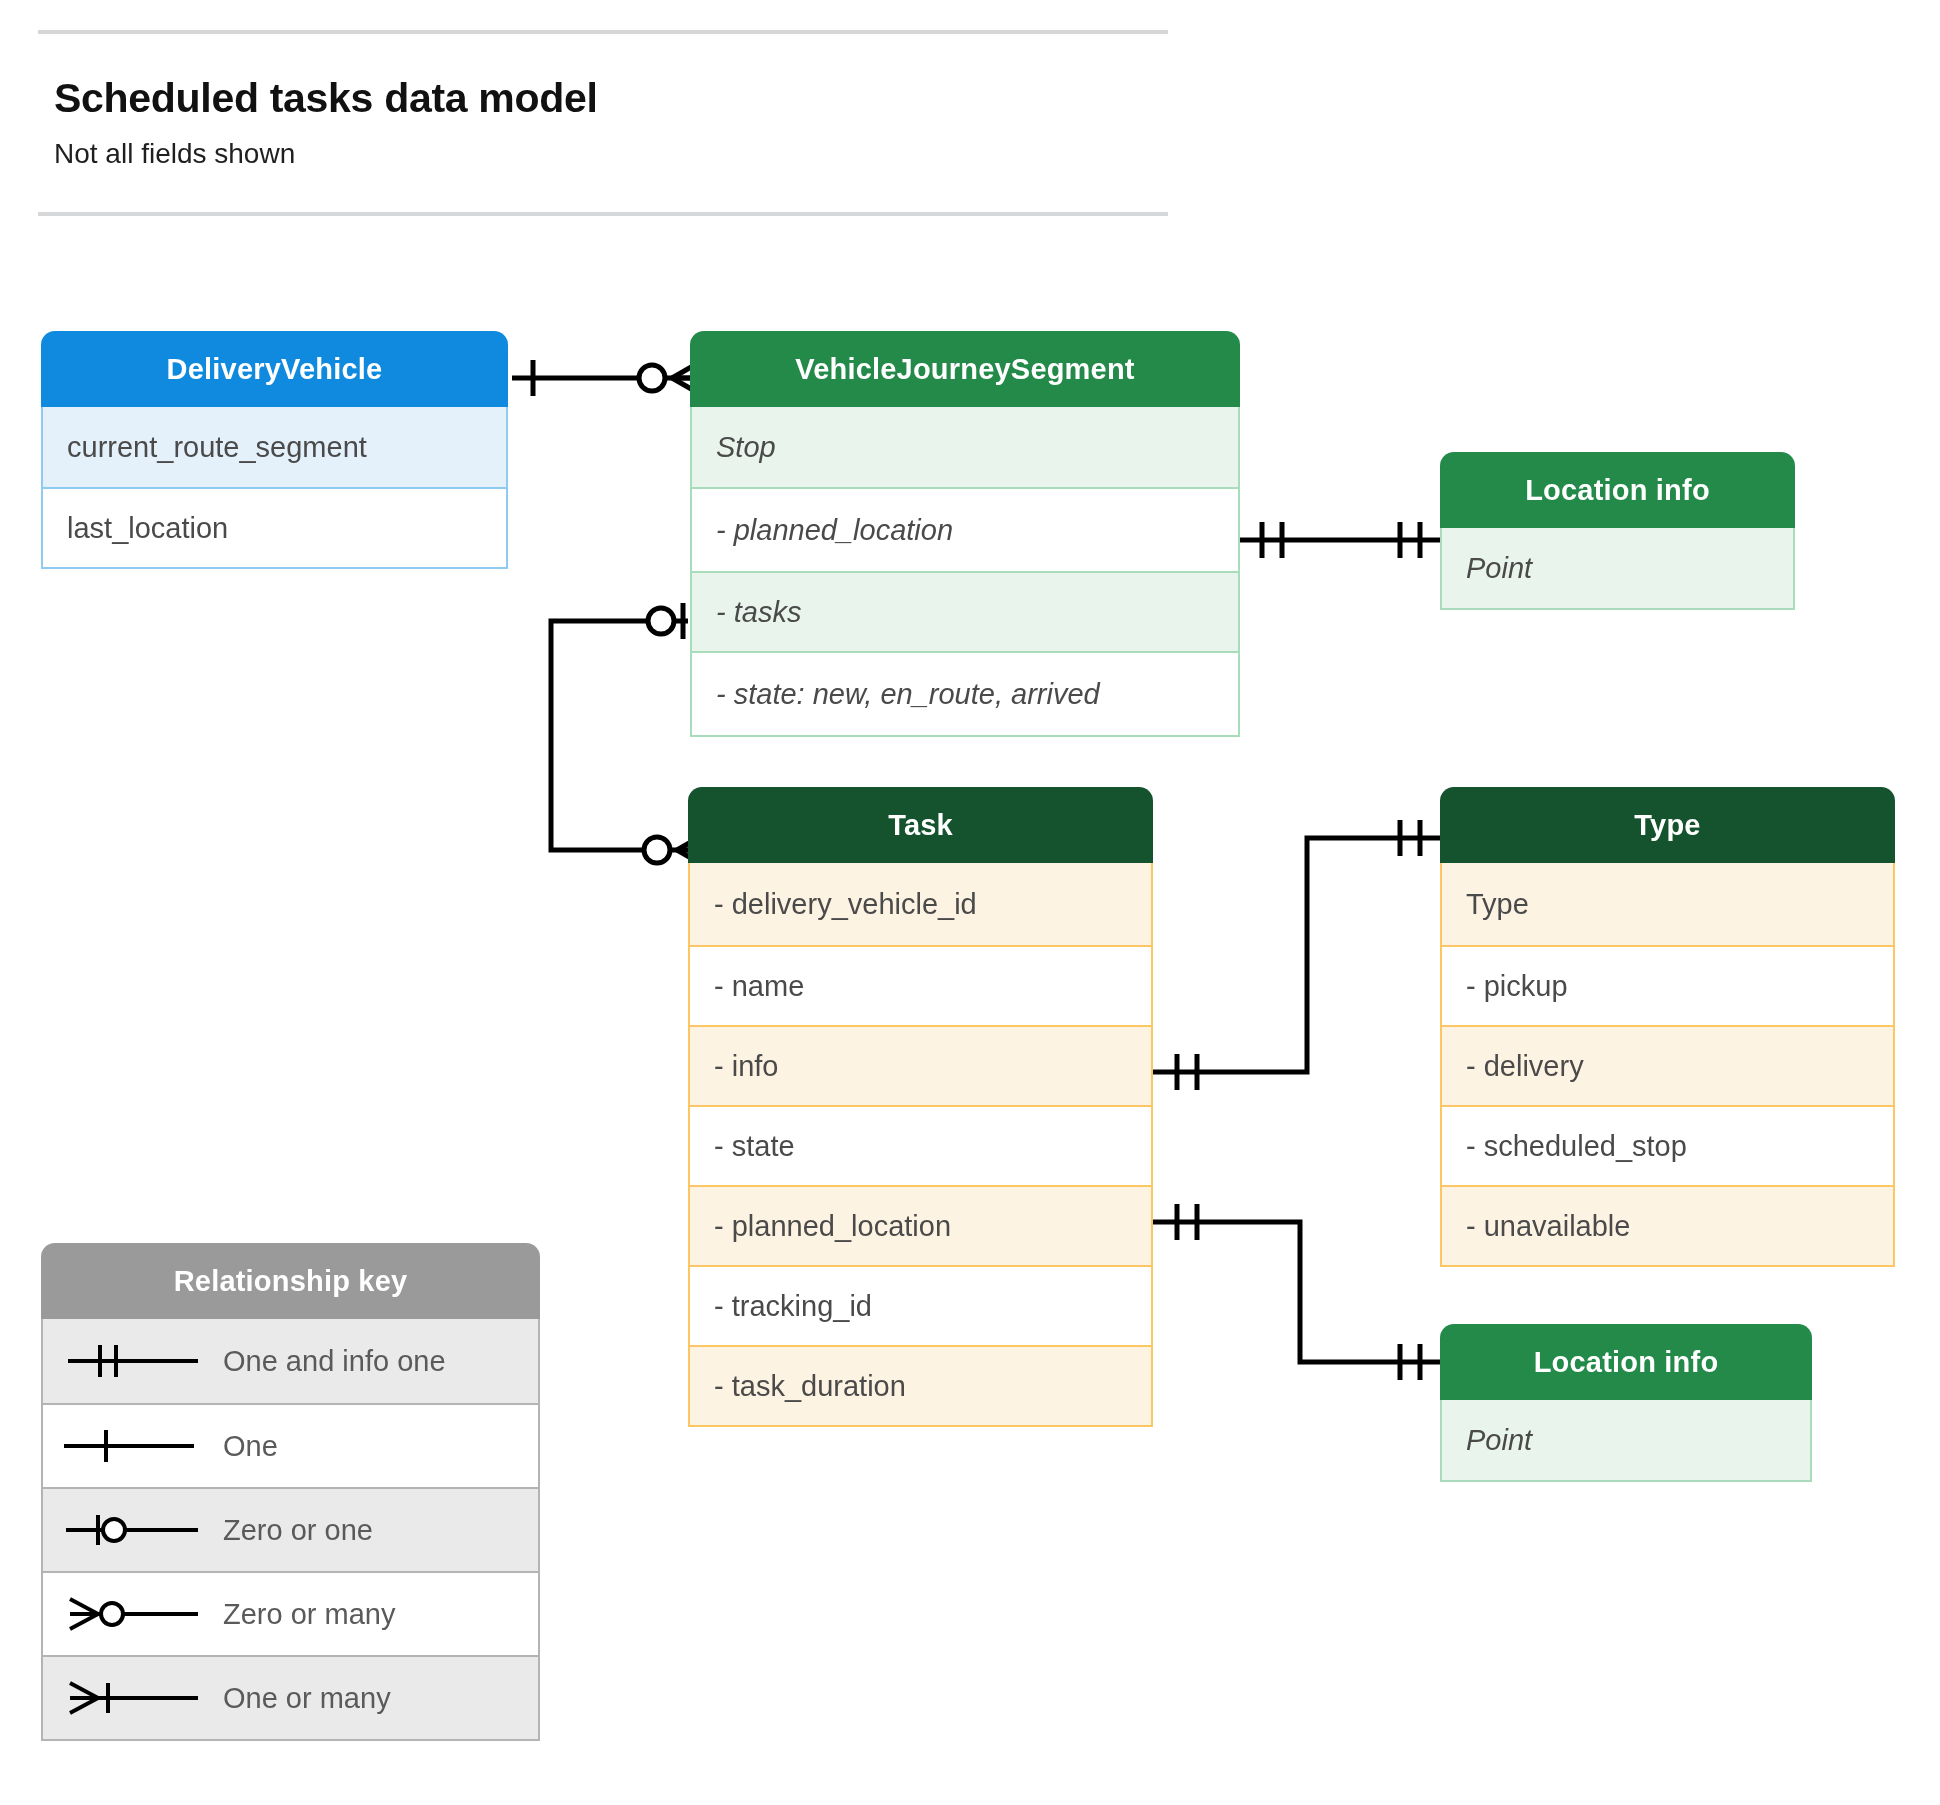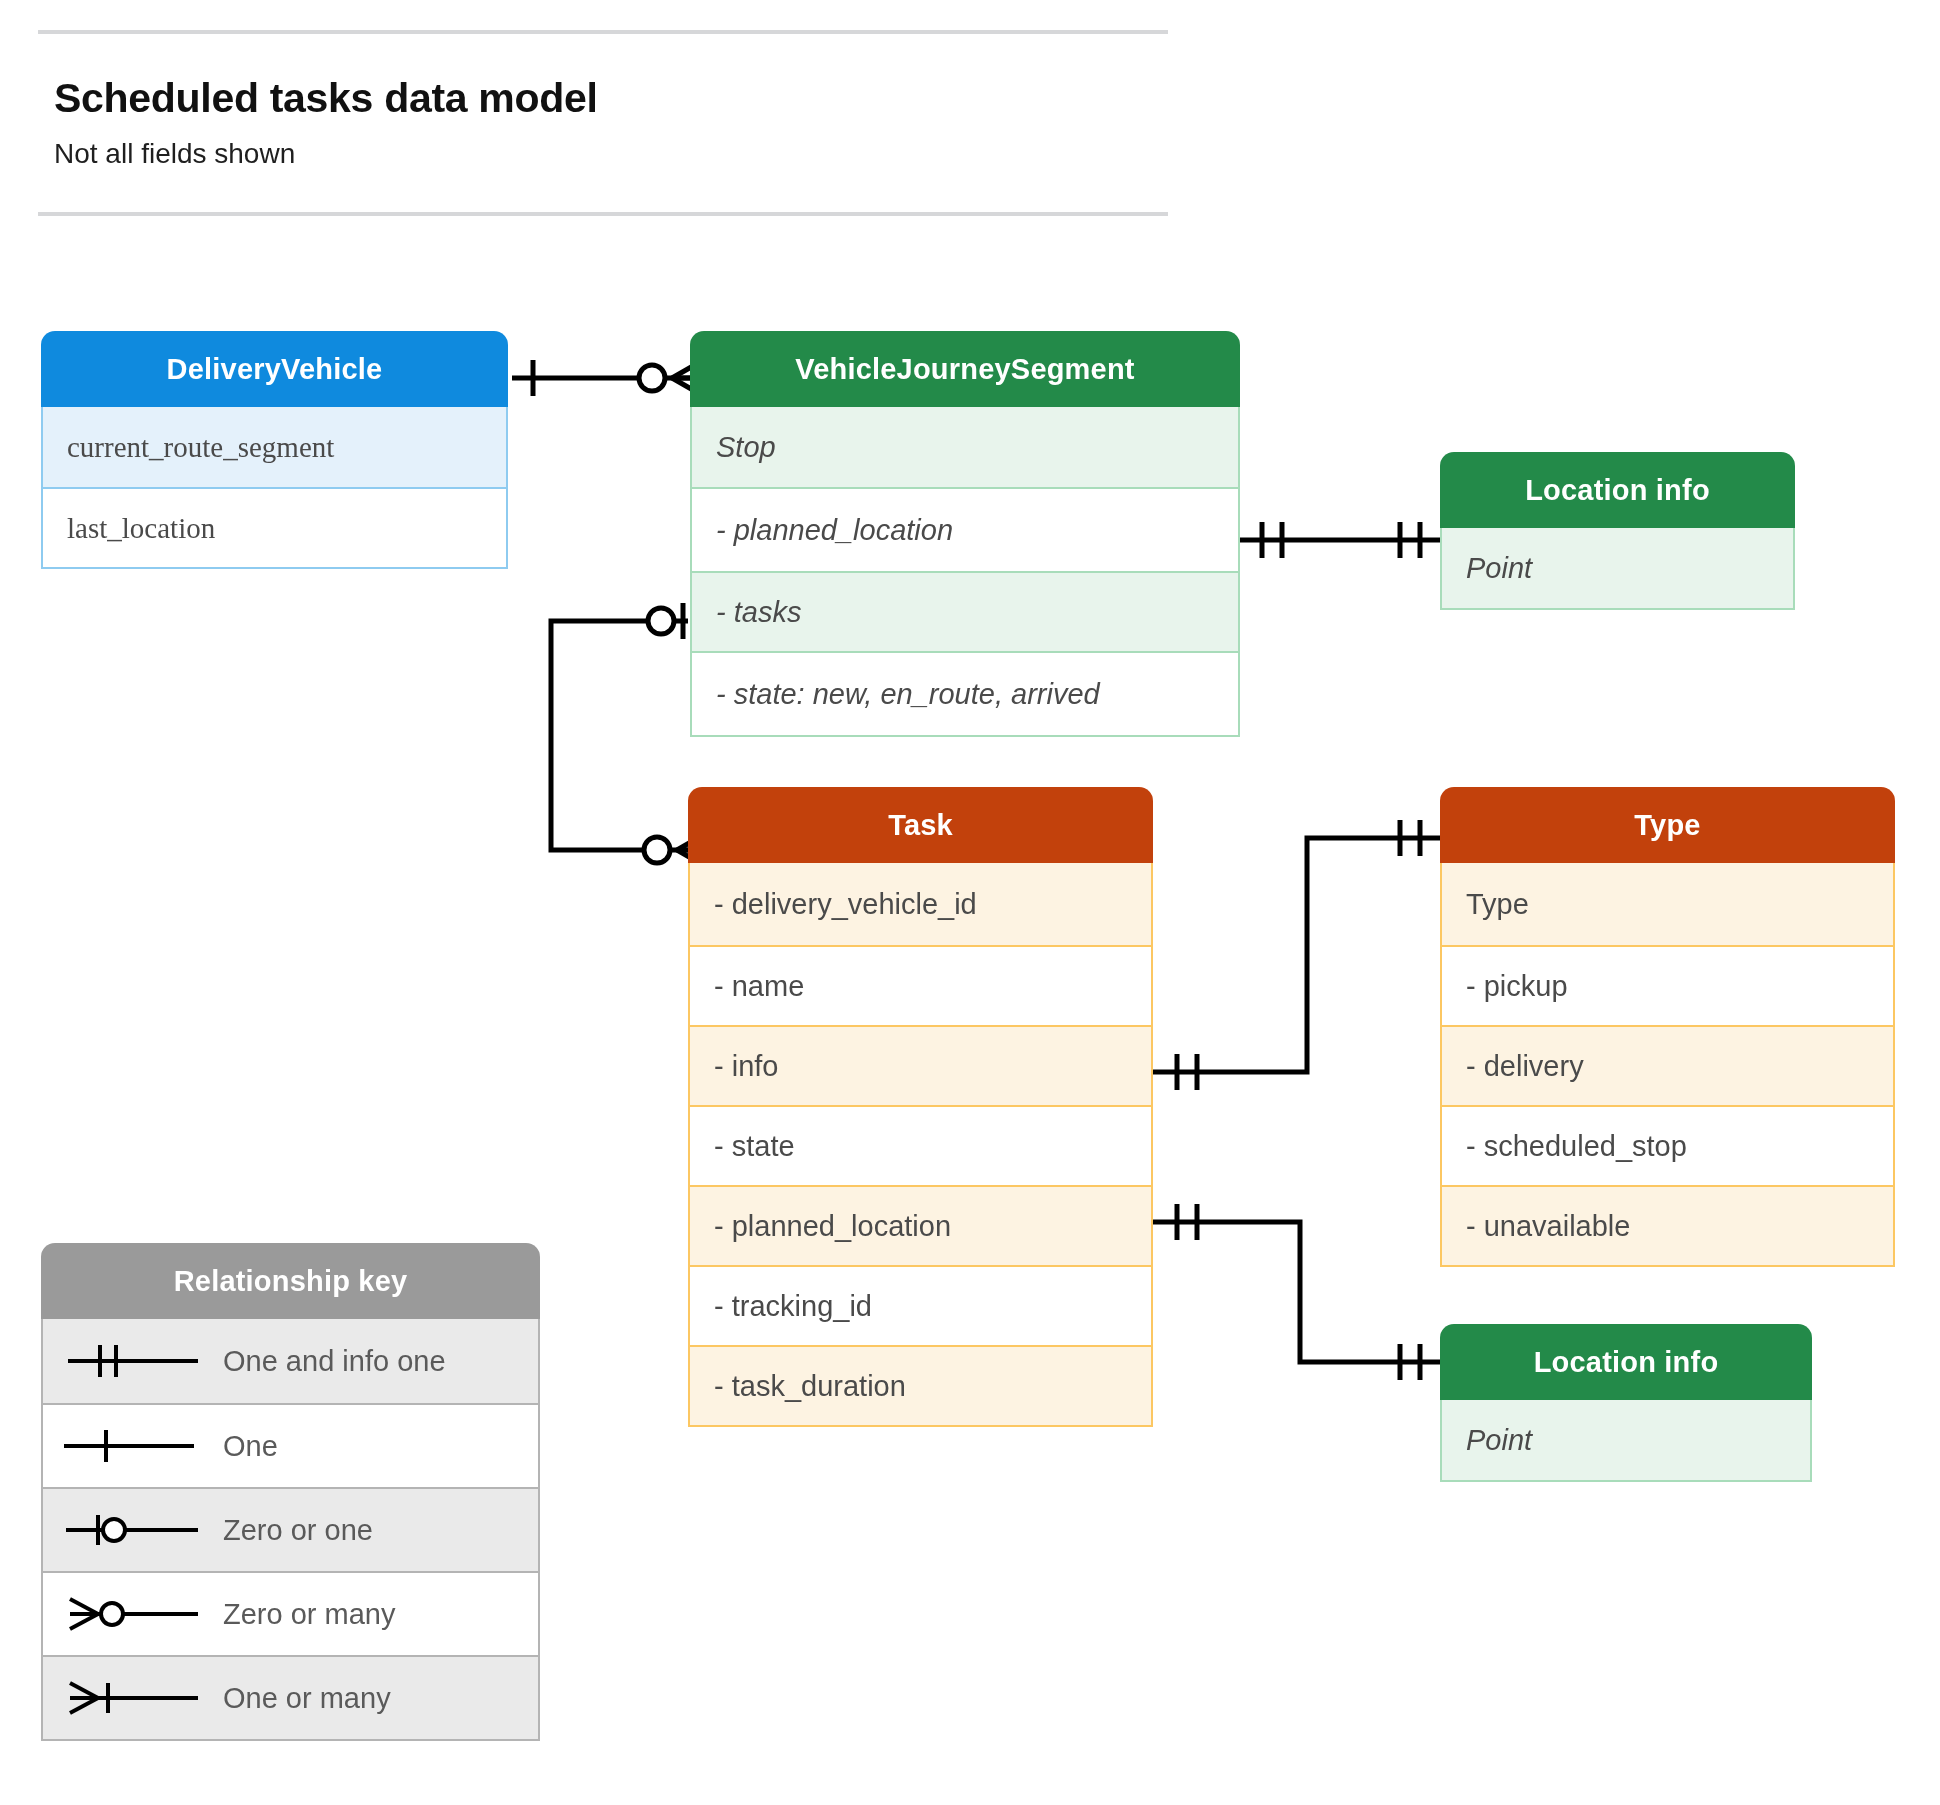--- a/index.html
+++ b/index.html
@@ -41,33 +41,33 @@
     display: flex; align-items: center;
     font-size: 29px; color: #4a4a4a;
     padding-left: 24px;
     border-top: 2px solid transparent;
     white-space: nowrap;
   }
 
   
   .blue .entity-header { background: #0f8ade; }
   .blue .rows { border-color: #8ecbf0; }
-  .blue .row { border-top-color: #8ecbf0; font-family: Liberation Serif, serif; }
+  .blue .row { border-top-color: #8ecbf0; }
   .blue .row.alt { background: #e4f1fb; }
   .blue .row.plain { background: #ffffff; }
 
   
   .green .entity-header { background: #238a49; }
   .green .rows { border-color: #a8dcba; font-style: italic; }
   .green .row { border-top-color: #a8dcba; }
   .green .row.alt { background: #e8f4ec; }
   .green .row.plain { background: #ffffff; }
 
   
-  .orange .entity-header { background: #c2410c; }
+  .orange .entity-header { background: #14532d; }
   .orange .rows { border-color: #fcc762; }
   .orange .row { border-top-color: #fcc762; }
   .orange .row.alt { background: #fdf3e2; }
   .orange .row.plain { background: #ffffff; }
 
   
   .grey .entity-header { background: #9a9a9a; }
   .grey .rows { border-color: #b4b4b4; }
   .grey .row { border-top-color: #b4b4b4; }
   .grey .row.alt { background: #eaeaea; }

